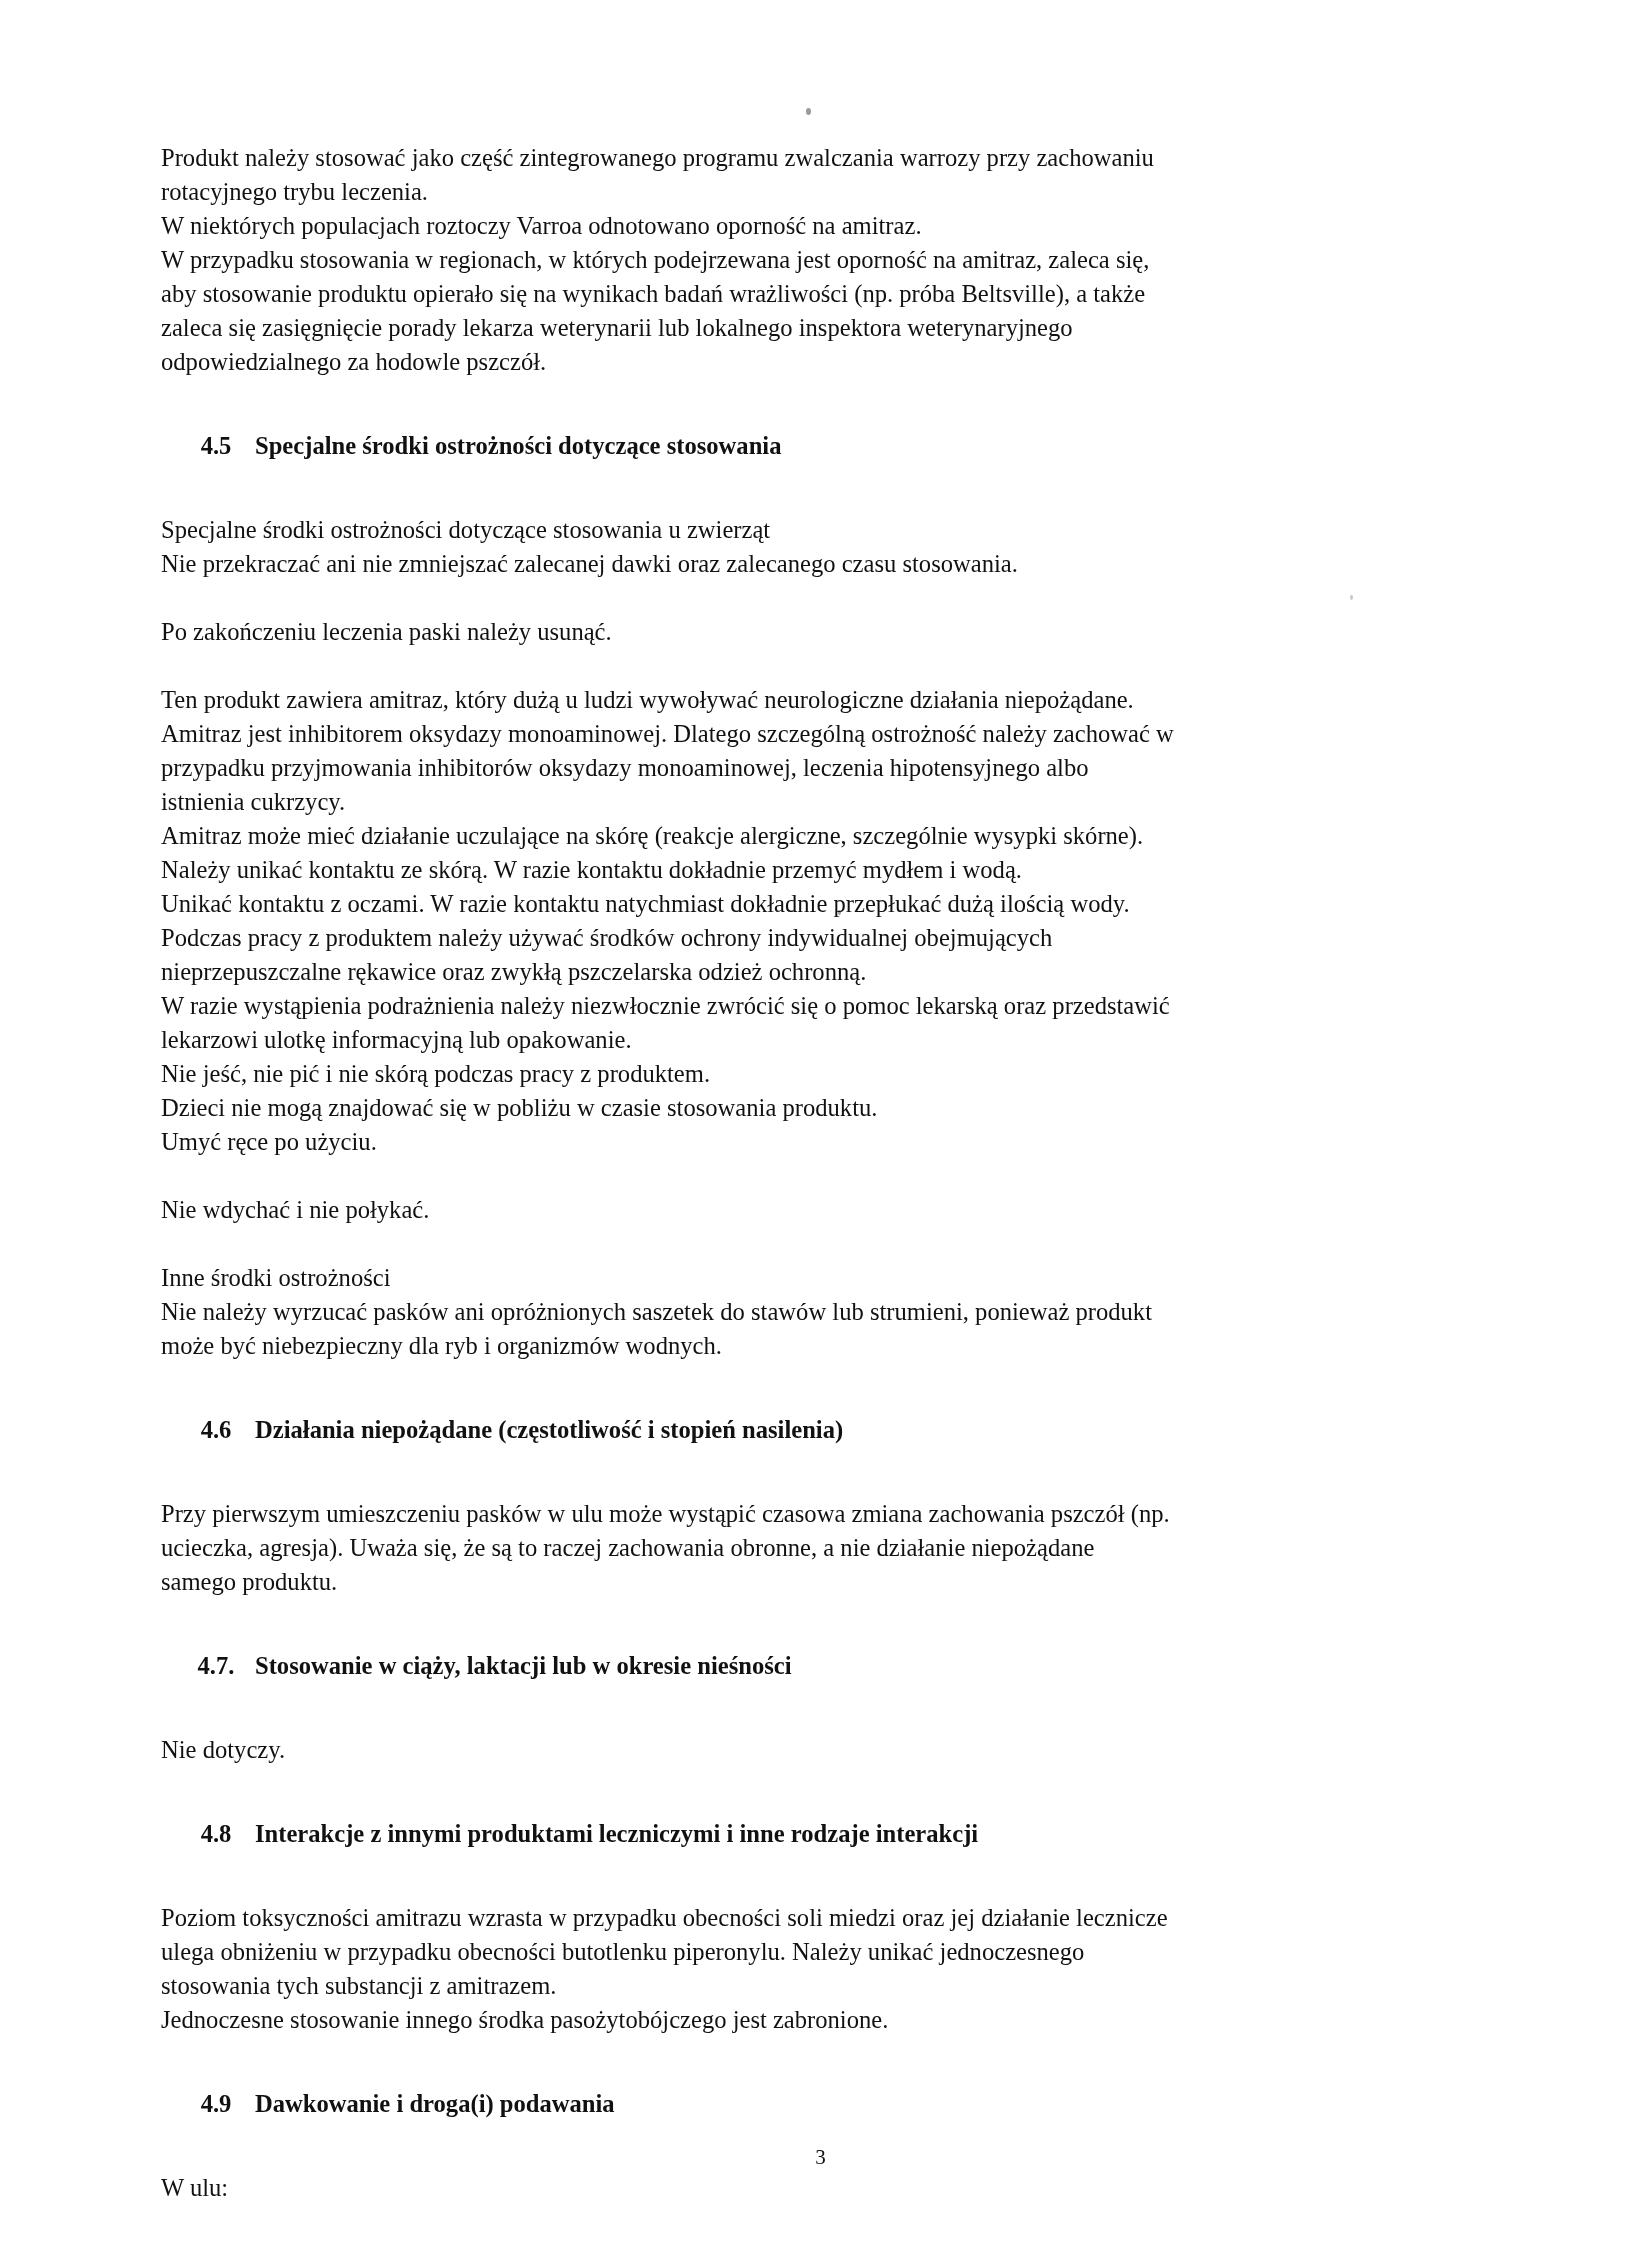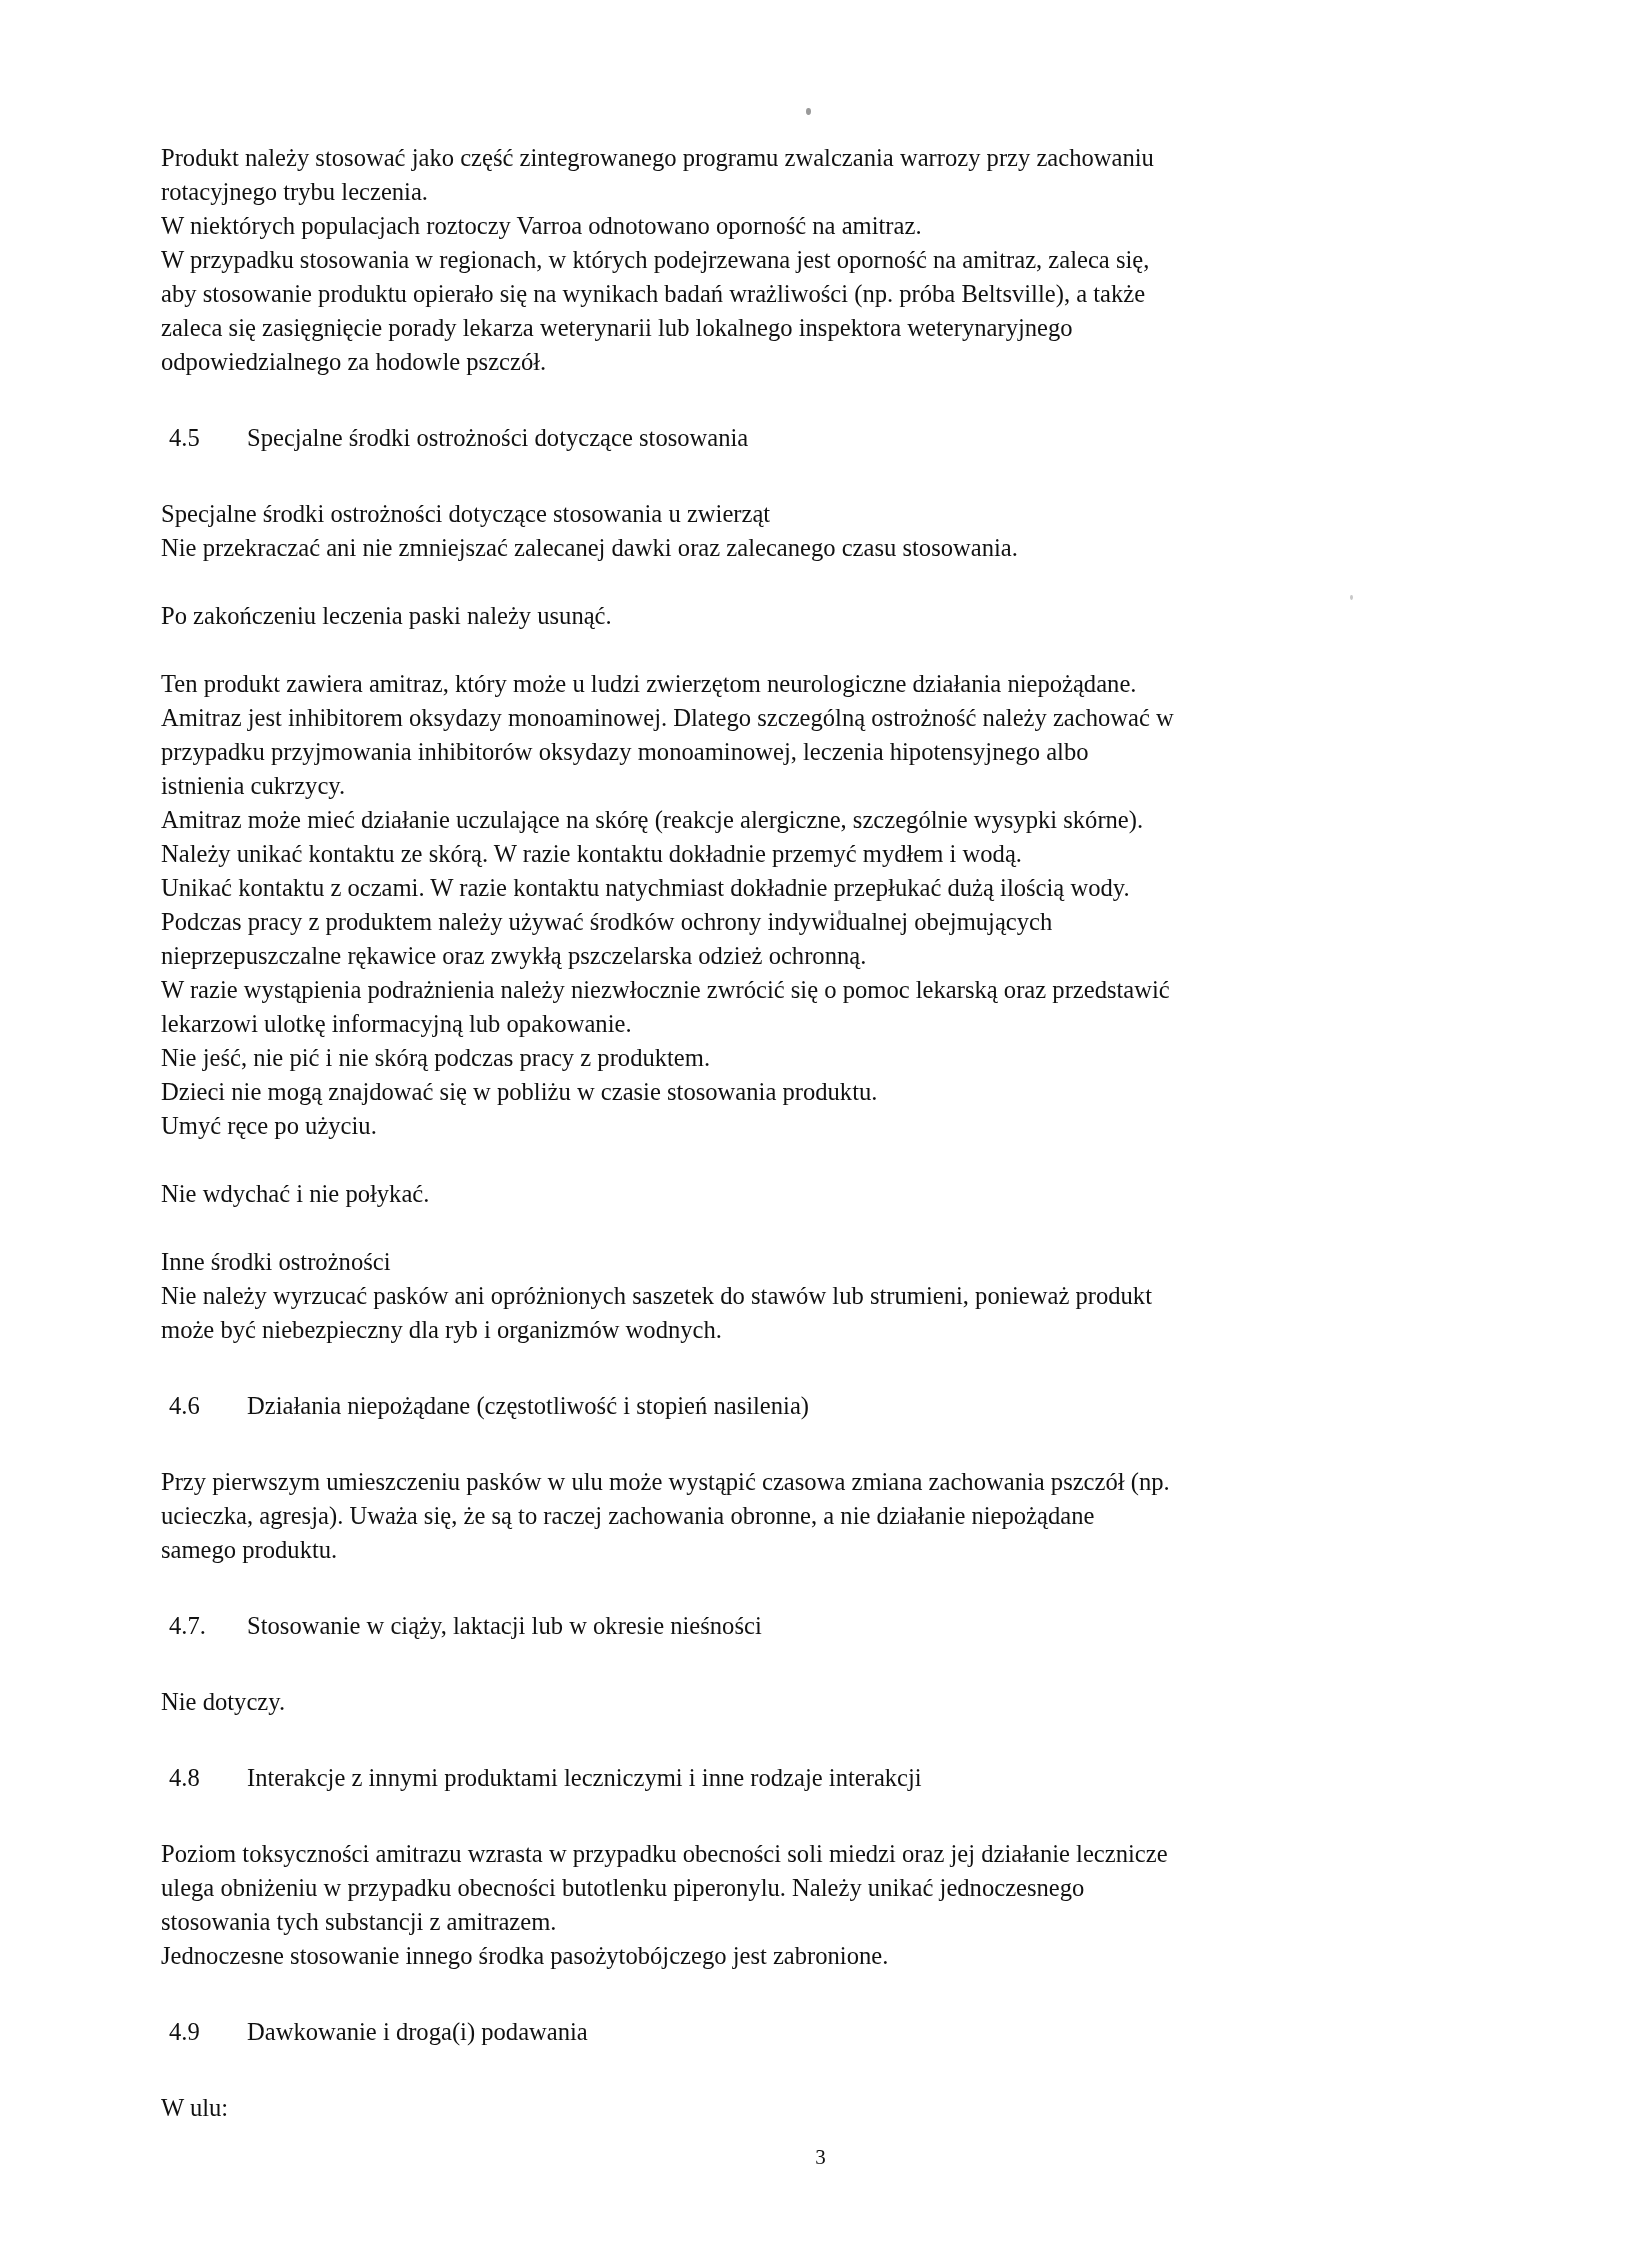--- a/index.html
+++ b/index.html
@@ -15,24 +15,25 @@
       position: absolute;
       left: 161px;
       top: 141px;
       width: 1294px;
       font-size: 24.6px;
       line-height: 34px;
     }
     .line { display: block; white-space: nowrap; }
     .blank { height: 34px; }
     .heading {
-      font-weight: normal;
+      font-weight: bold;
       display: flex;
-      margin: 8px;
+      margin: 16px;
       white-space: nowrap;
+      text-align: center;
     }
     .heading .num { width: 78px; display: inline-block; }
     .subheading { text-underline-offset: 2.9px; white-space: nowrap; }
     .page-number {
       position: absolute;
       left: 0; right: 0;
       top: 2145px;
       text-align: center;
       font-size: 21px;
       width: 1641px;
@@ -69,21 +70,21 @@
     <span>Specjalne środki ostrożności dotyczące stosowania</span>
   </div>
   <div class="blank"></div>
   <div class="subheading">Specjalne środki ostrożności dotyczące stosowania u zwierząt</div>
   <span class="line">Nie przekraczać ani nie zmniejszać zalecanej dawki oraz zalecanego czasu stosowania.</span>
   <div class="blank"></div>
   <span class="line">Po zakończeniu leczenia paski należy usunąć.</span>
   <div class="blank"></div>
 
   <div>
-    <span class="line">Ten produkt zawiera amitraz, który może u ludzi zwierzętom neurologiczne działania niepożądane.</span>
+    <span class="line">Ten produkt zawiera amitraz, który dużą u ludzi wywoływać neurologiczne działania niepożądane.</span>
     <span class="line">Amitraz jest inhibitorem oksydazy monoaminowej. Dlatego szczególną ostrożność należy zachować w</span>
     <span class="line">przypadku przyjmowania inhibitorów oksydazy monoaminowej, leczenia hipotensyjnego albo</span>
     <span class="line">istnienia cukrzycy.</span>
     <span class="line">Amitraz może mieć działanie uczulające na skórę (reakcje alergiczne, szczególnie wysypki skórne).</span>
     <span class="line">Należy unikać kontaktu ze skórą. W razie kontaktu dokładnie przemyć mydłem i wodą.</span>
     <span class="line">Unikać kontaktu z oczami. W razie kontaktu natychmiast dokładnie przepłukać dużą ilością wody.</span>
     <span class="line">Podczas pracy z produktem należy używać środków ochrony indywidualnej obejmujących</span>
     <span class="line">nieprzepuszczalne rękawice oraz zwykłą pszczelarska odzież ochronną.</span>
     <span class="line">W razie wystąpienia podrażnienia należy niezwłocznie zwrócić się o pomoc lekarską oraz przedstawić</span>
     <span class="line">lekarzowi ulotkę informacyjną lub opakowanie.</span>

